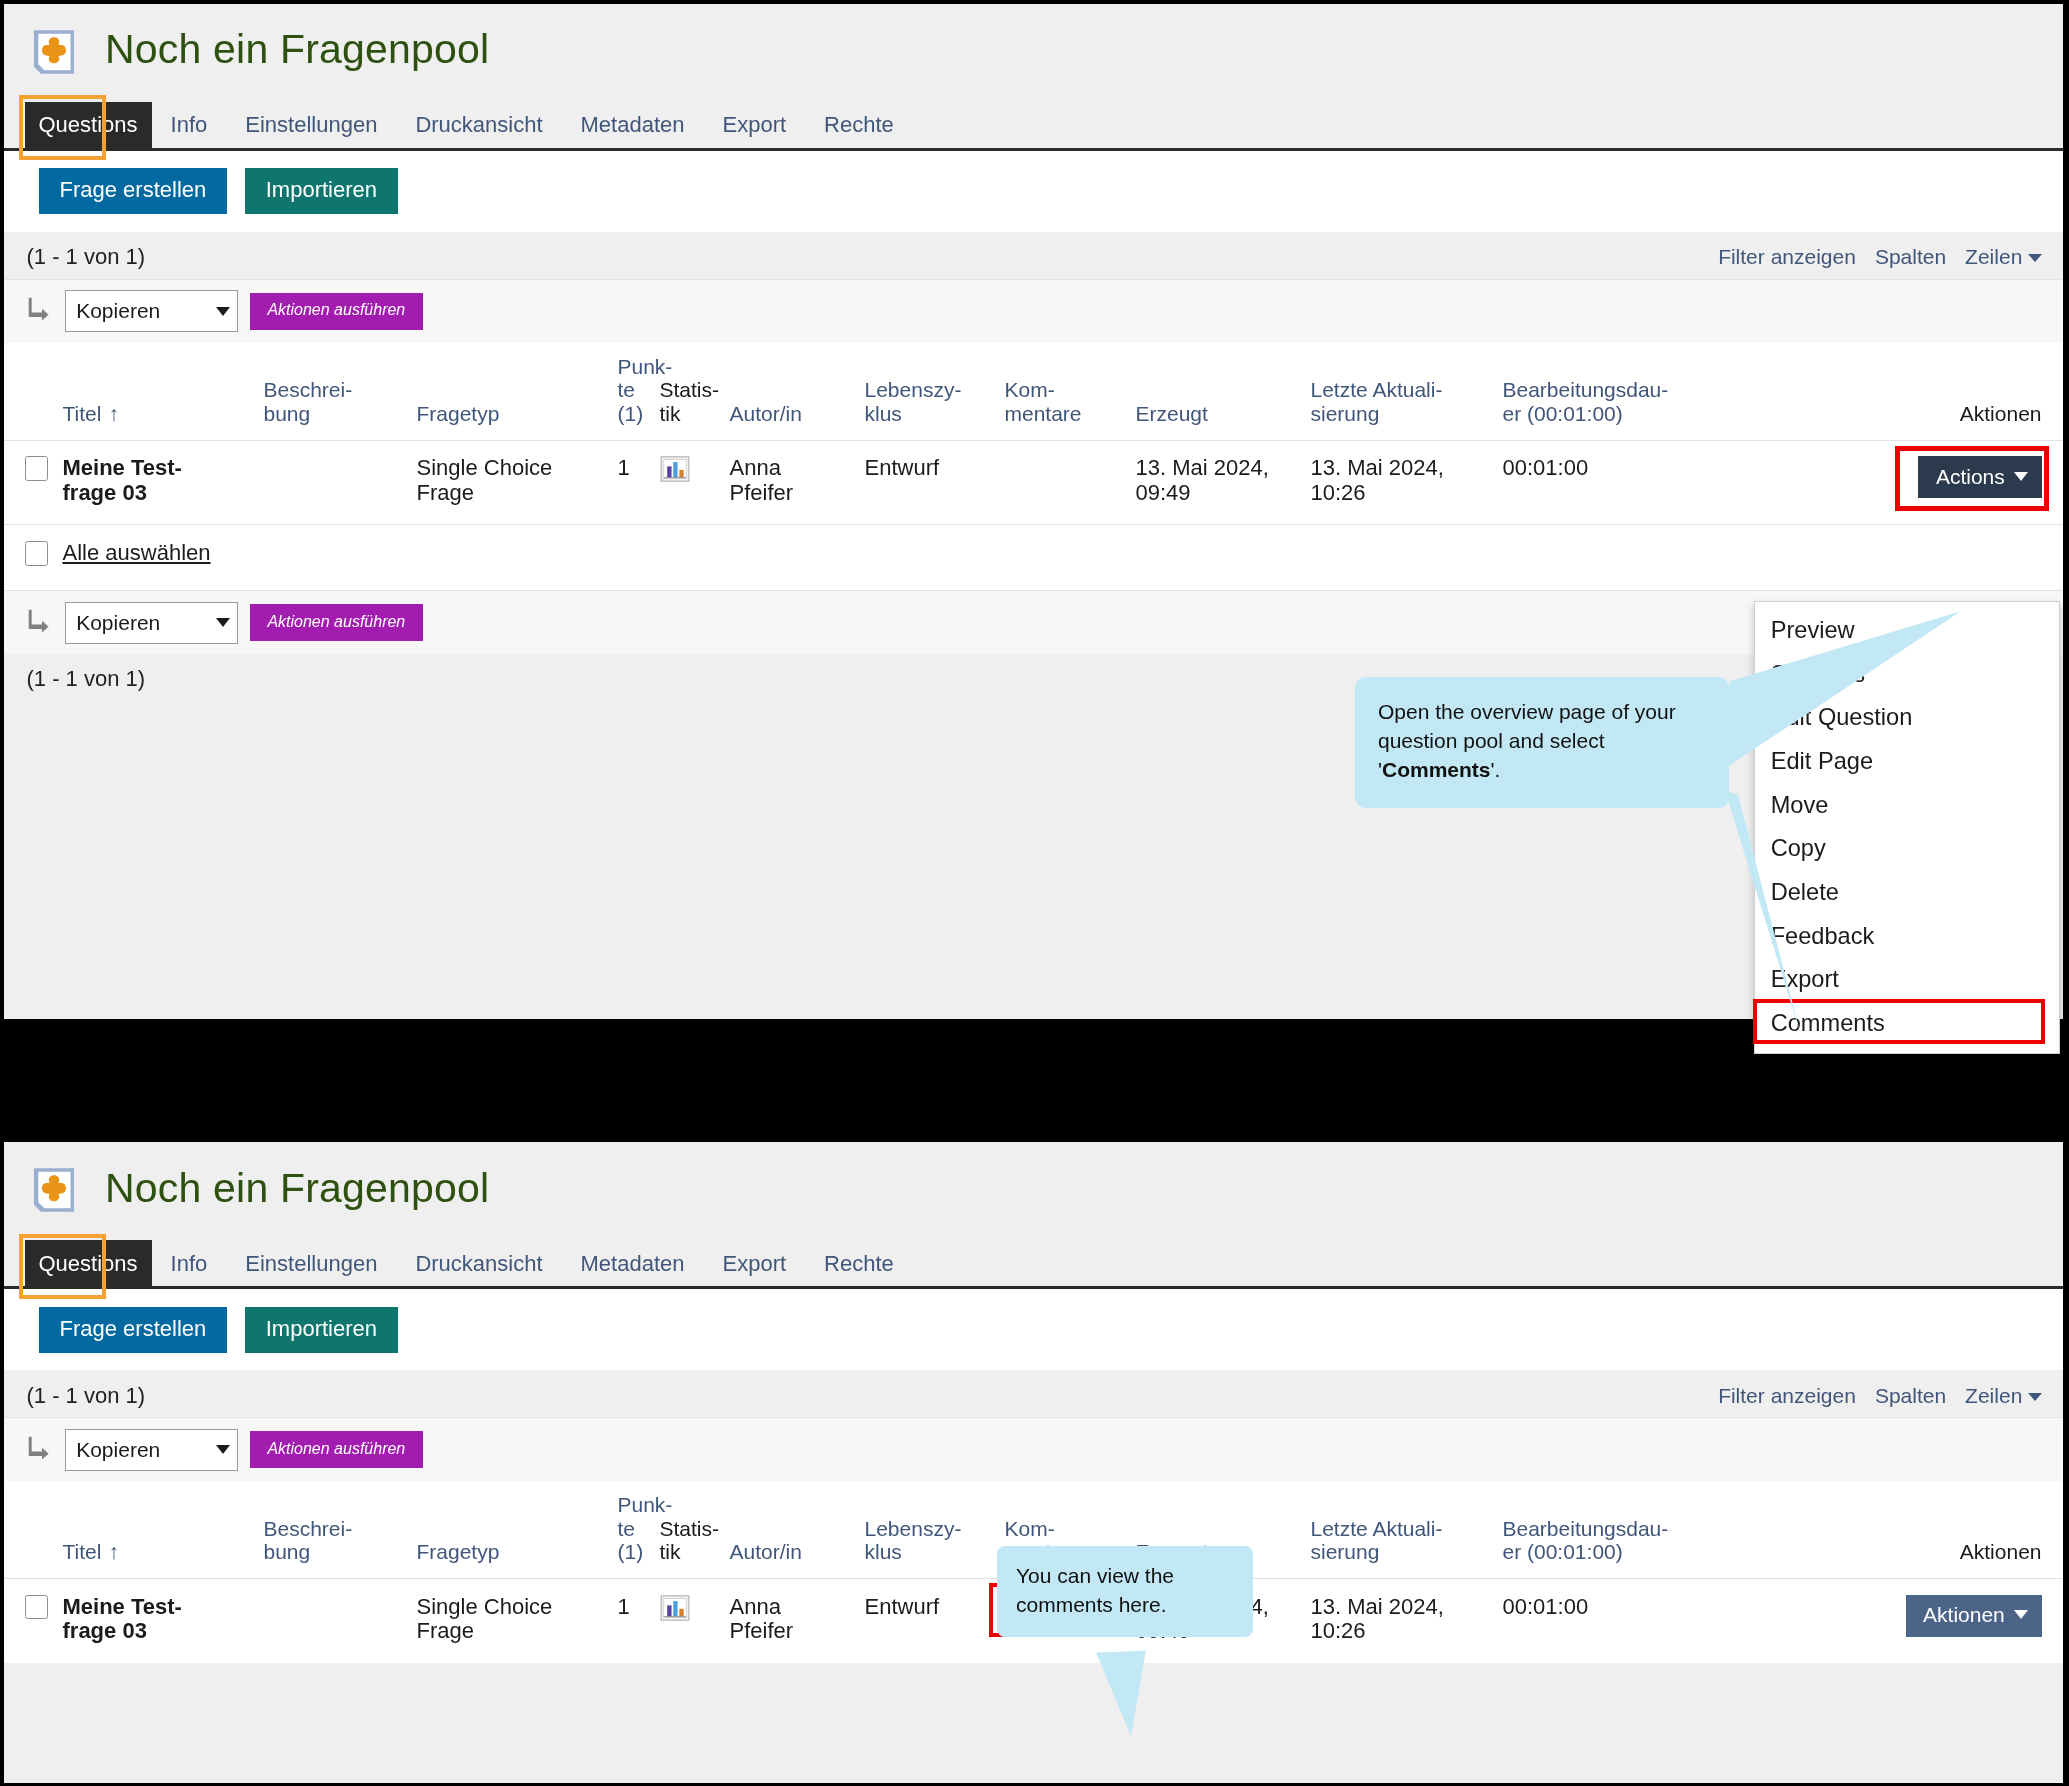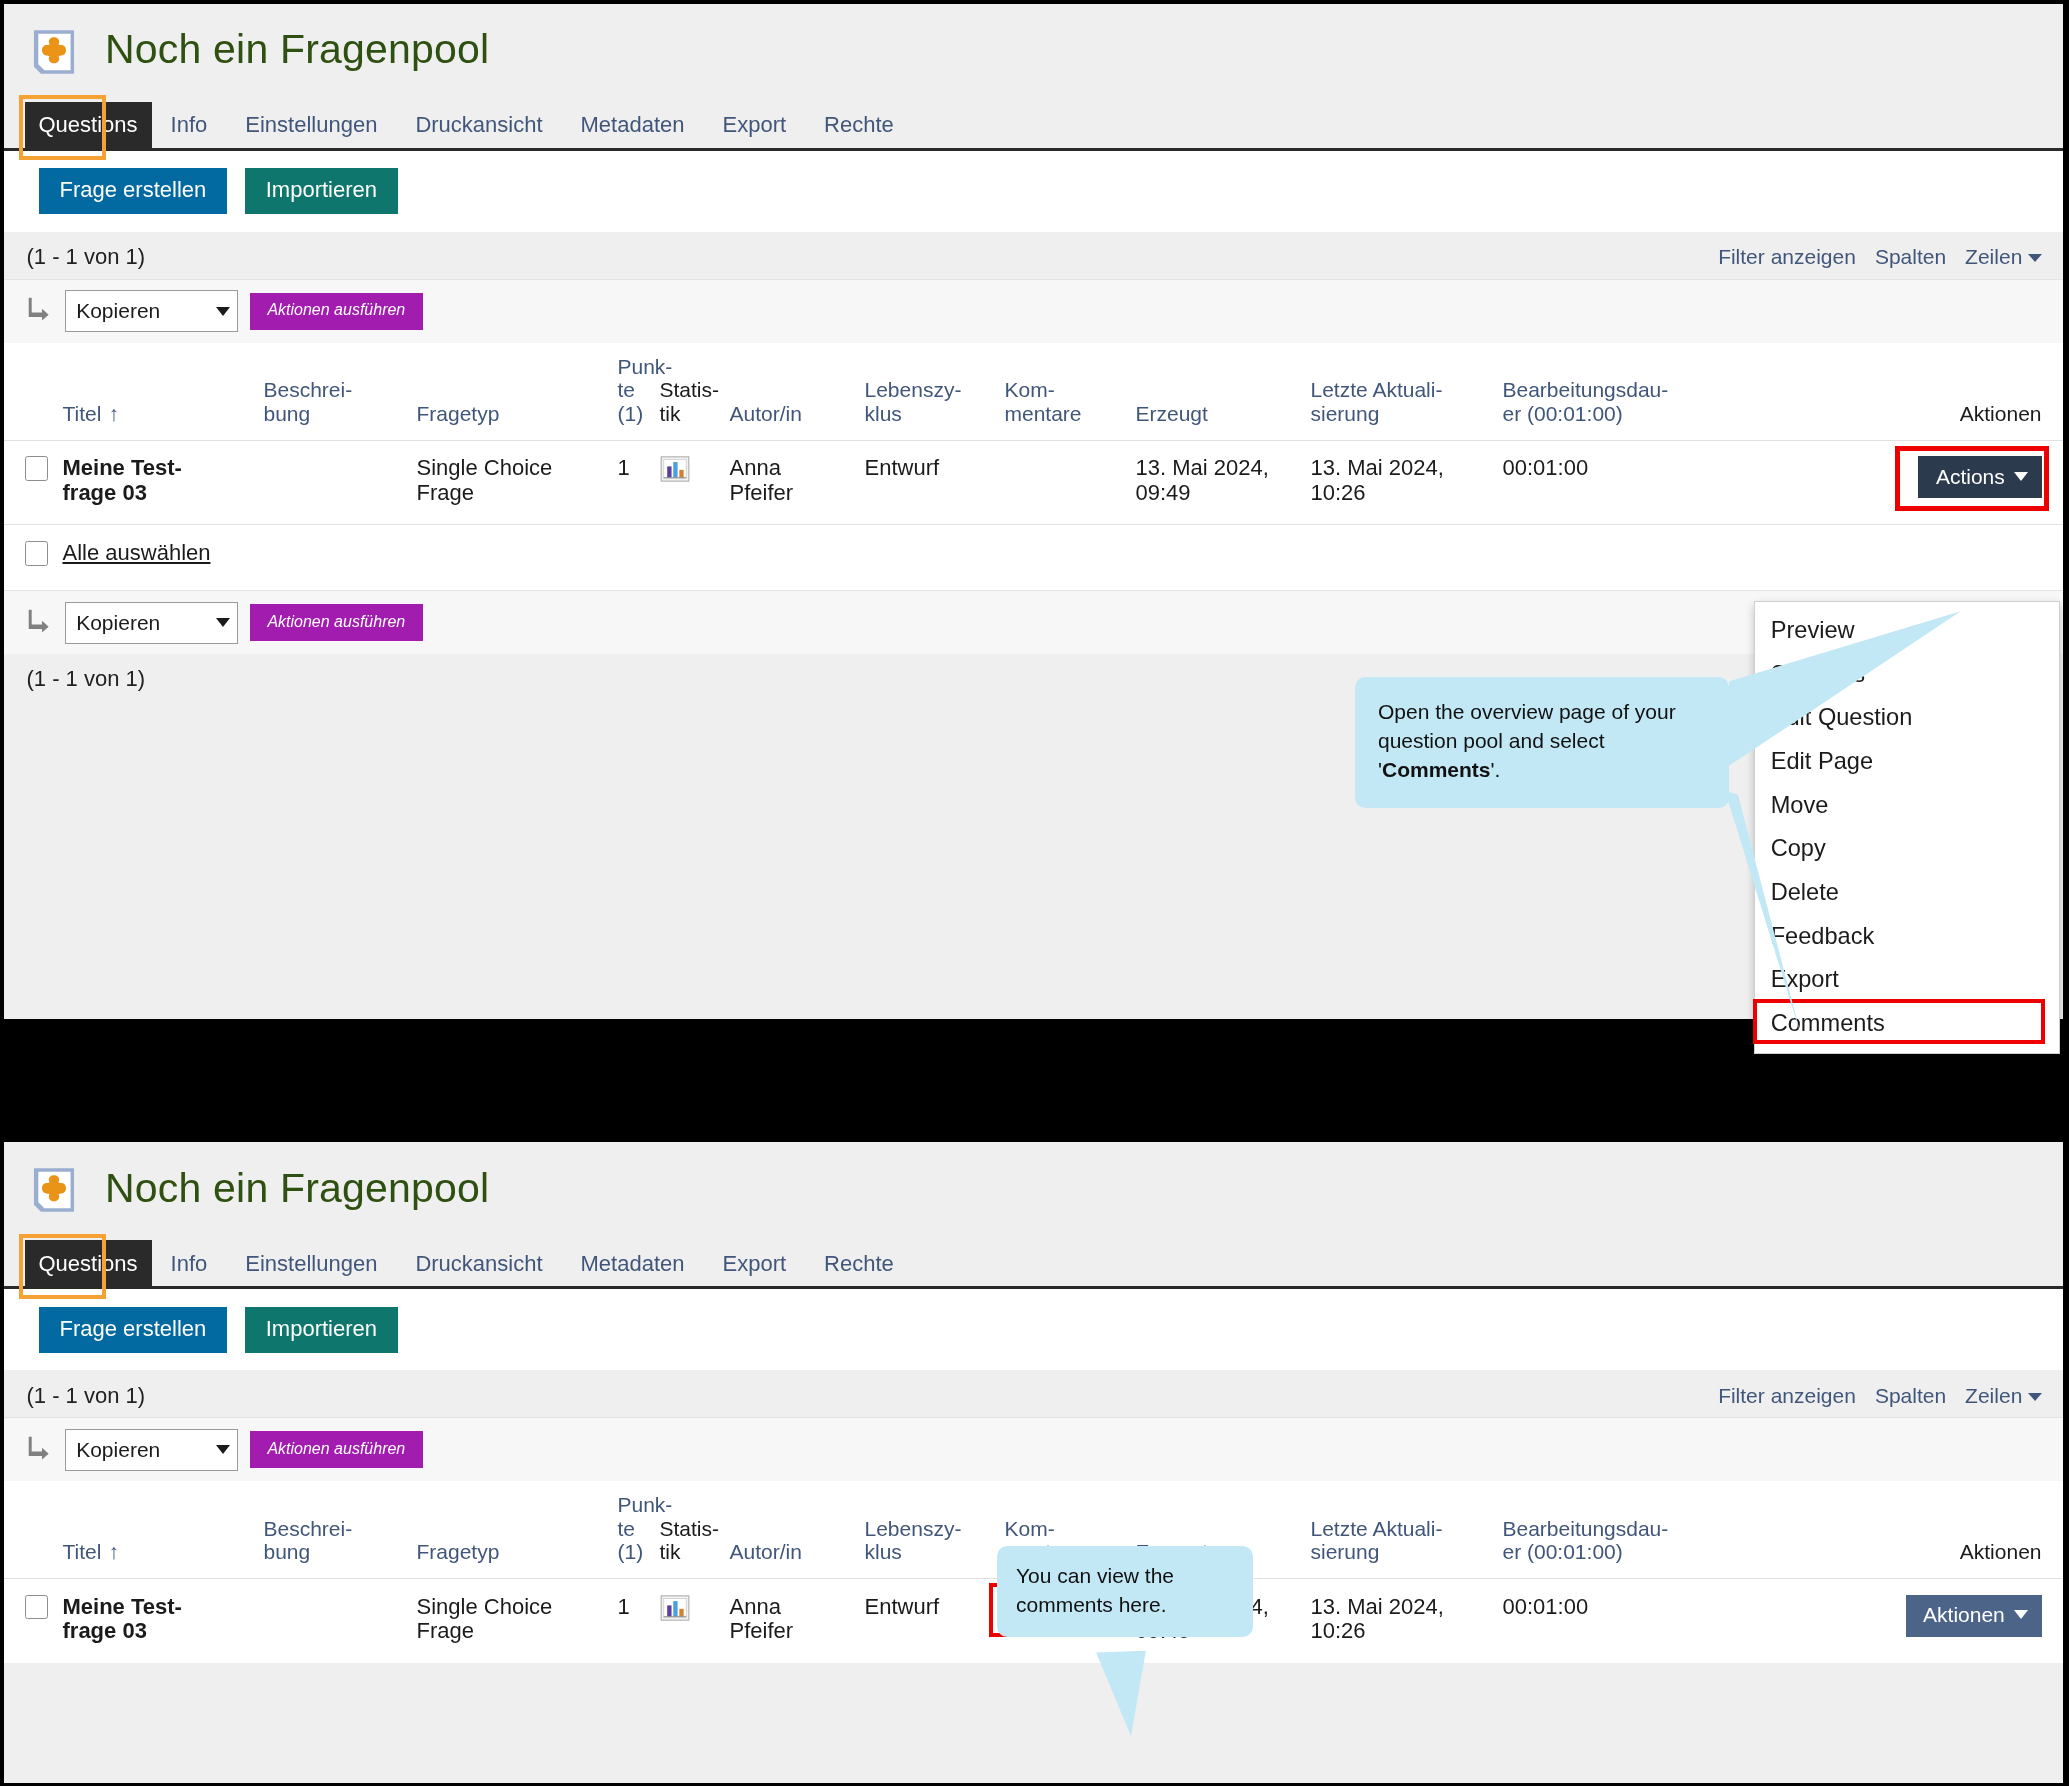--- a/index.html
+++ b/index.html
@@ -262,21 +262,21 @@
   .callout {
     position: absolute;
     background: #c2e8f5;
     border-radius: 10.5px;
     font-size: 21px;
     color: #111;
     line-height: 1.38;
     z-index: 45;
   }
   .callout-a { left: 1355px; top: 677px; width: 374px; padding: 21px 23px 23px 23px; }
-  .callout-b { left: 997px; top: 1546px; width: 256px; padding: 15.7px 17.5px 17.5px 19px; }
+  .callout-b { left: 997px; top: 1546px; width: 256px; padding: 15.7px 17.5px 17.5px 19px; border-radius: 8px; }
   .callout b { font-weight: bold; }
   .tails { position:absolute; left:0; top:0; width:2069px; height:1786px; pointer-events:none; z-index: 44; }
 
   
   .blackband {
     position:absolute; left:0; top:1019px; width:2069px; height:122px;
     background:#000; z-index: 30;
   }
 </style>
 </head>

